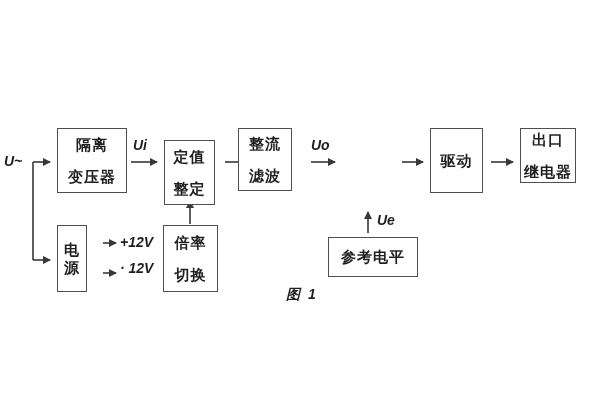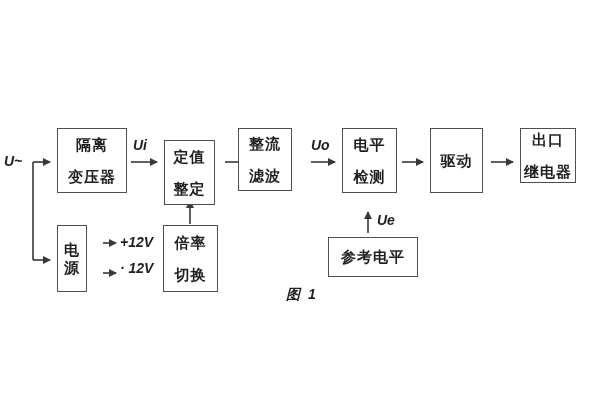--- a/index.html
+++ b/index.html
@@ -62,24 +62,20 @@
   <div class="box" style="left:164px;top:140px;width:51px;height:65px">
     <span>定值</span>
     <span>整定</span>
   </div>
 
   <div class="box" style="left:238px;top:128px;width:54px;height:63px">
     <span>整流</span>
     <span>滤波</span>
   </div>
 
-  <div class="box" style="left:342px;top:128px;width:55px;height:65px">
-    <span>电平</span>
-    <span>检测</span>
-  </div>
 
   <div class="box single" style="left:430px;top:128px;width:53px;height:65px">
     <span>驱动</span>
   </div>
 
   <div class="box" style="left:520px;top:128px;width:56px;height:55px">
     <span>出口</span>
     <span>继电器</span>
   </div>
 

